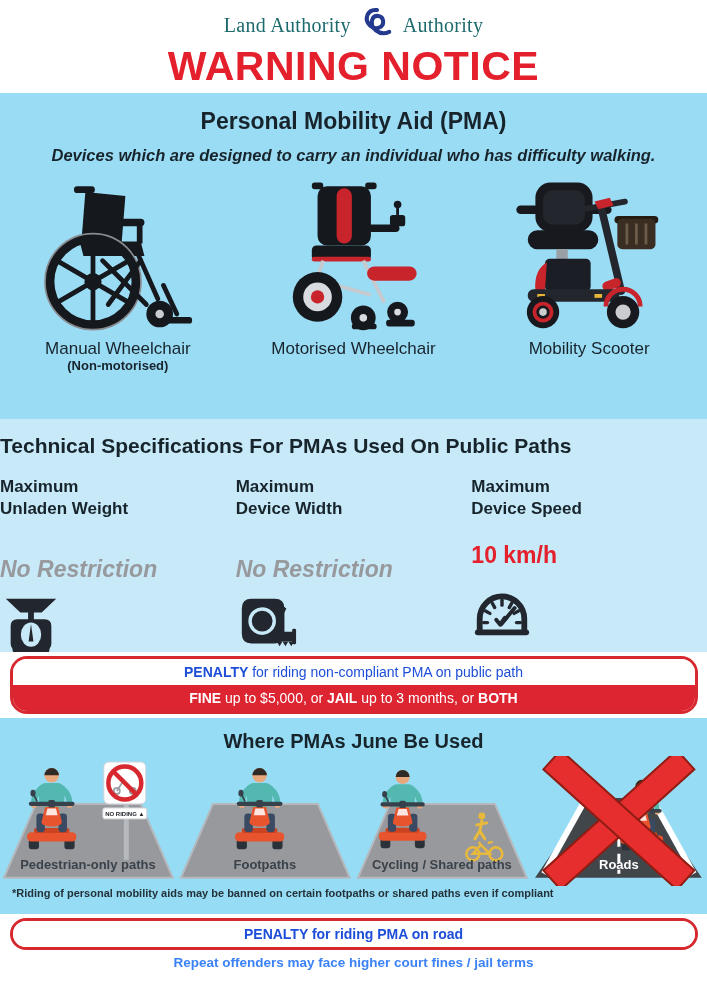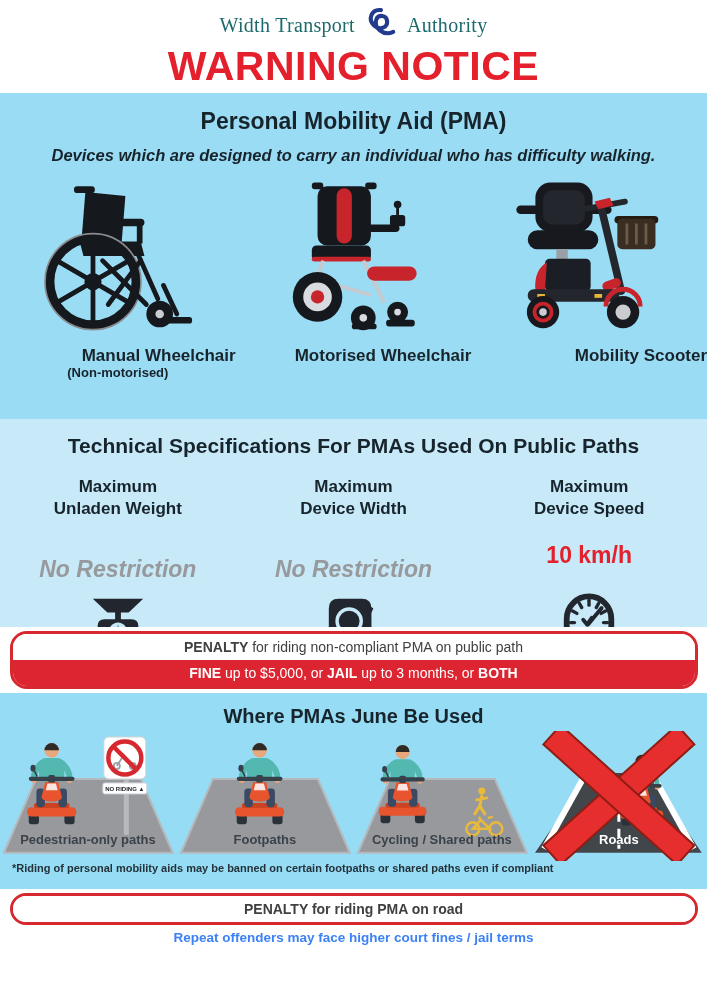--- a/index.html
+++ b/index.html
@@ -13,39 +13,39 @@
   .logo-row{display:flex;align-items:center;justify-content:center;gap:5px;margin-top:7px;height:36px;}
   .logo-text{font-family:"Liberation Serif",serif;font-size:20px;color:#1d6a6d;letter-spacing:.3px;}
   .warning-title{font-size:41px;font-weight:800;color:#e4202c;line-height:1.05;letter-spacing:.5px;margin-top:2px;}
   
   .sec1{height:326px;flex:none;background:#9bdcf5;text-align:center;box-sizing:border-box;padding-top:15px;}
   .sec1-title{font-size:23px;font-weight:800;}
   .sec1-sub{font-size:16.5px;font-weight:700;font-style:italic;margin-top:11px;}
   .devices{display:flex;margin-top:8px;}
   .device{flex:1;}
   .device svg{height:162px;width:auto;display:block;margin:0 auto;}
-  .device-label{font-size:17px;font-weight:700;margin-top:11px;text-align:right;}
+  .device-label{font-size:17px;font-weight:400;margin-top:4px;}
   .device-sublabel{font-size:13px;font-weight:700;line-height:1.1;}
   
-  .sec2{height:208px;flex:none;background:#c7e9f8;text-align:center;box-sizing:border-box;padding-top:15px;}
+  .sec2{height:233px;flex:none;background:#c7e9f8;text-align:left;box-sizing:border-box;padding-top:15px;}
   .sec2-title{font-size:21px;font-weight:800;}
   .spec-cols{display:flex;margin-top:18px;}
   .spec{flex:1;}
   .spec-h{font-size:17px;font-weight:800;line-height:1.3;}
   .spec-note{font-size:10.5px;font-weight:700;margin-top:1px;min-height:13px;}
   .spec-value{font-size:23px;font-weight:800;margin-top:22px;}
   .spec-value.gray{color:#97999d;font-style:italic;}
   .spec-value.red{color:#e4202c;}
   .spec-icon{margin-top:10px;}
   .spec-icon svg{height:62px;width:auto;}
   
   .band{flex:none;background:#fff;display:flex;align-items:center;justify-content:center;}
   .band1{height:66px;}
   .penalty-box{width:682px;border:3px solid #d7282f;border-radius:17px;overflow:hidden;background:#fff;}
-  .p-row1{background:#fff;color:#404040;font-size:14px;text-align:center;padding:5px 0;}
+  .p-row1{background:#fff;color:#1d4ed8;font-size:14px;text-align:center;padding:5px 0;}
   .p-row2{background:#dd2531;color:#fff;font-size:14px;text-align:center;padding:5px 0;}
   
   .sec3{height:196px;flex:none;background:#95dcf4;box-sizing:border-box;padding-top:12px;}
   .sec3-title{font-size:20px;font-weight:800;text-align:center;}
   .scenes{display:flex;margin-top:3px;}
   .scene{width:25%;}
   .scene svg{width:100%;height:auto;display:block;}
   .footnote{font-size:11px;font-weight:600;color:#24323a;padding-left:12px;margin-top:1px;}
   
   .bottom{height:86px;flex:none;background:#fff;text-align:center;}
@@ -79,21 +79,21 @@
       <path d="M26.5,11 a8.5,8.5 0 0 1 17,0 h-17 z" fill="#2f2a26"></path>
     </g>
     <polygon id="pathShape" points="36,48 141,48 173,122 4,122" fill="#97999d" stroke="#b5b8bc" stroke-width="2"></polygon>
   </defs>
 </svg>
 
 <div class="page">
 
   <div class="header">
     <div class="logo-row">
-      <span class="logo-text">Width Transport</span>
+      <span class="logo-text">Land Authority</span>
       <span>
         <svg width="42" height="34" viewBox="0 0 60 50">
           <path d="M30,6 C16,4 10,20 20,29 C28,36 40,32 39,22 C38,13 26,12 23,20 C19,31 33,45 48,38" stroke="#233a8f" stroke-width="6" fill="none" stroke-linecap="round"></path>
         </svg>
       </span>
       <span class="logo-text">Authority</span>
     </div>
     <div class="warning-title">WARNING NOTICE</div>
   </div>
 

